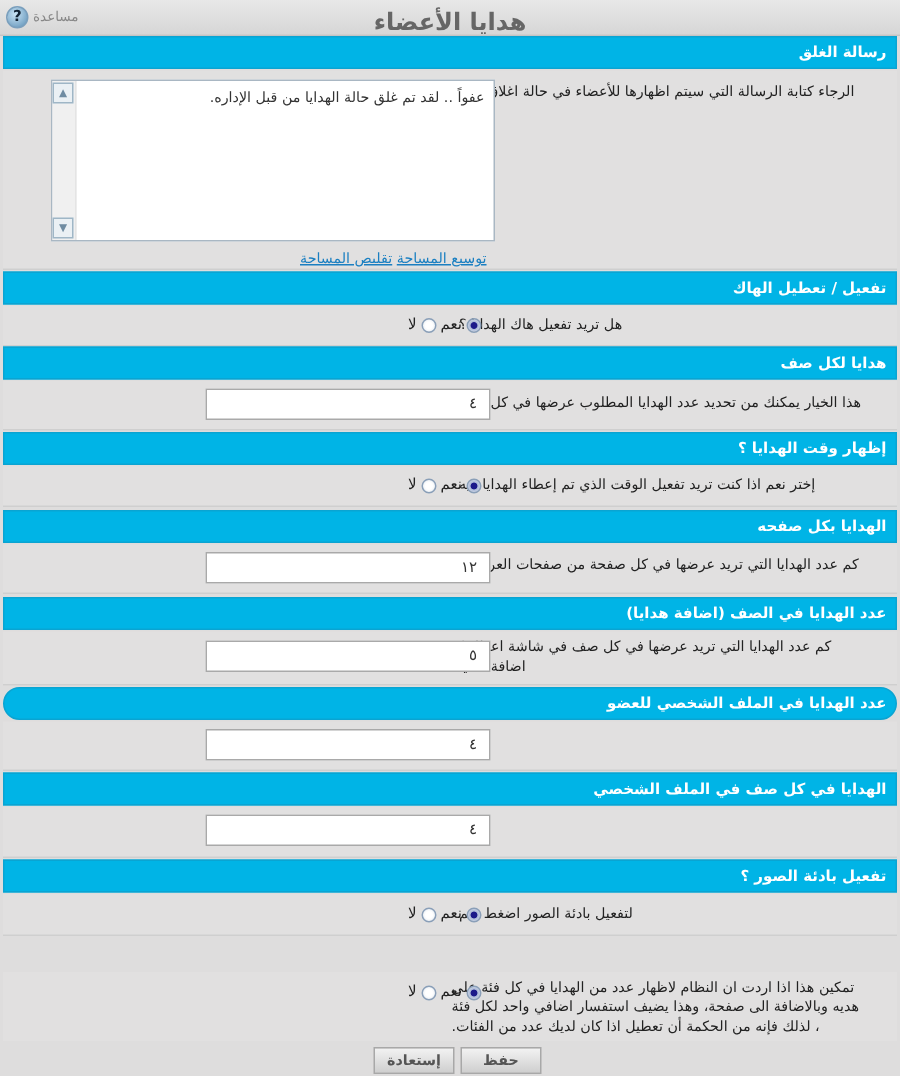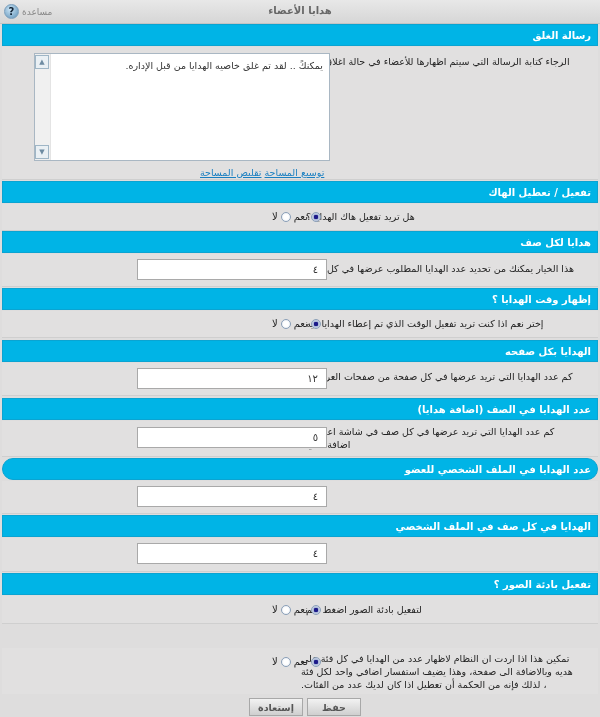--- a/index.html
+++ b/index.html
@@ -10,21 +10,21 @@
     font-size:10px; color:#222;
   }
   .page { position:relative; width:600px; height:717px; direction:rtl; }
   .titlebar {
     position:absolute; left:0; top:0; width:600px; height:23px;
     background:linear-gradient(#e8e8e8,#d6d6d6);
     border-bottom:1px solid #c4c4c4;
   }
   .titlebar .title {
     position:absolute; left:0; right:0; top:5px; text-align:center;
-    font-weight:bold; color:#666; font-size:10px;
+    font-weight:bold; color:#666; font-size:16px;
   }
   .help {
     position:absolute; left:4px; top:4px; direction:rtl;
     display:flex; align-items:center; gap:3px; color:#888; font-size:9px;
   }
   .help .q {
     width:13px; height:13px; border-radius:50%;
     background:radial-gradient(circle at 40% 35%,#c9e3f5,#5b8fb5);
     color:#123; font-weight:bold; font-size:10px; line-height:13px; text-align:center;
     border:1px solid #7a9fbd;
@@ -98,21 +98,21 @@
     <div class="help">
       <span>مساعدة</span>
       <span class="q">?</span>
     </div>
   </div>
 
   <div class="hdr" style="top:24px;">رسالة الغلق</div>
   <div class="row" style="top:47px;height:132px;">
     <div class="desc" style="top:8px;">الرجاء كتابة الرسالة التي سيتم اظهارها للأعضاء في حالة اغلاق هاك الهدايا</div>
     <div class="textarea-wrap">
-      <div class="text">يمكنكً .. لقد تم غلق خاصيه الهدايا من قبل الإداره.</div>
+      <div class="text">عفواً .. لقد تم غلق حالة الهدايا من قبل الإداره.</div>
       <div class="scrollbar">
         <div class="arrow" style="top:1px;">▲</div>
         <div class="arrow" style="bottom:1px;">▼</div>
       </div>
     </div>
     <div class="links">
       <a>توسيع المساحة</a>
       <a>تقليص المساحة</a>
     </div>
   </div>

